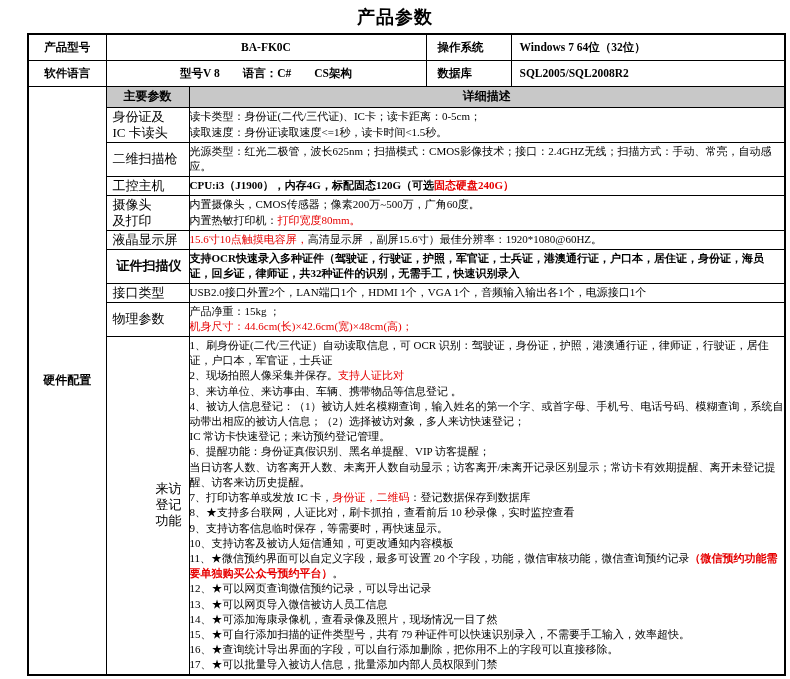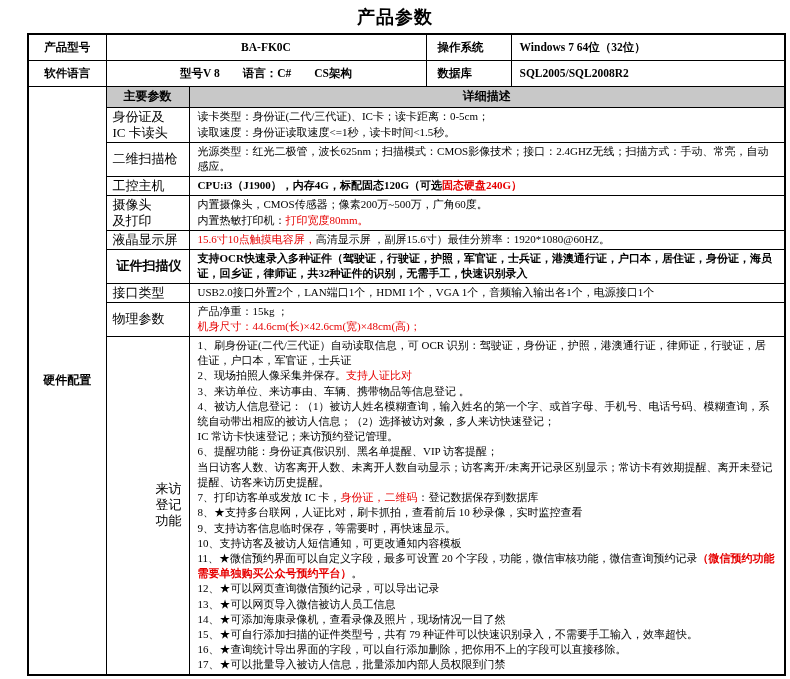--- a/index.html
+++ b/index.html
@@ -24,21 +24,21 @@
   .tv{font-weight:bold;font-size:11.5px;text-align:left;padding:1px 2px 1px 8px;}
   .tv.ctr{text-align:center;padding-left:2px;}
   
   .hdr{background:var(--hdrbg);font-weight:bold;font-size:12px;text-align:center;height:21px;padding:1px 2px;}
   
   .hwcell{font-weight:bold;font-size:12px;text-align:center;vertical-align:middle;padding:7px 2px;}
   
   .plabel{font-weight:normal;font-size:13px;text-align:left;vertical-align:middle;padding:1px 6px;line-height:16px;}
   .plabel.b{font-weight:bold;padding-left:10px;}
   .plabel.ctr{text-align:center;padding-left:48px;}
-  .pcontent{padding:1px 8px;vertical-align:middle;}
+  .pcontent{padding:1px 0;vertical-align:middle;}
   .para{margin:0;font-size:11px;line-height:15.6px;}
   .tight .para{line-height:15.2px;}
   .red{color:var(--red);}
   .b{font-weight:bold;}
 </style>
 </head>
 <body>
 
 <div class="page-title">产品参数</div>
 

